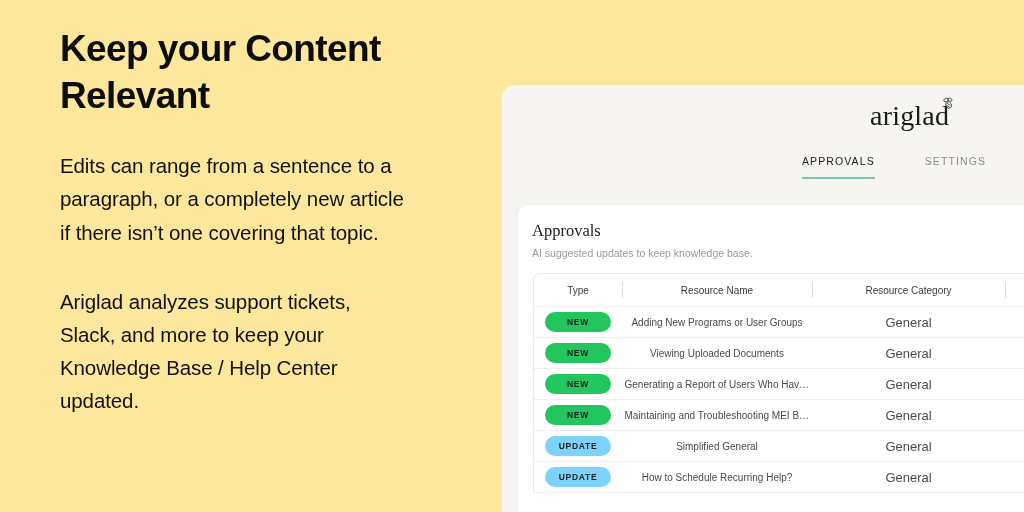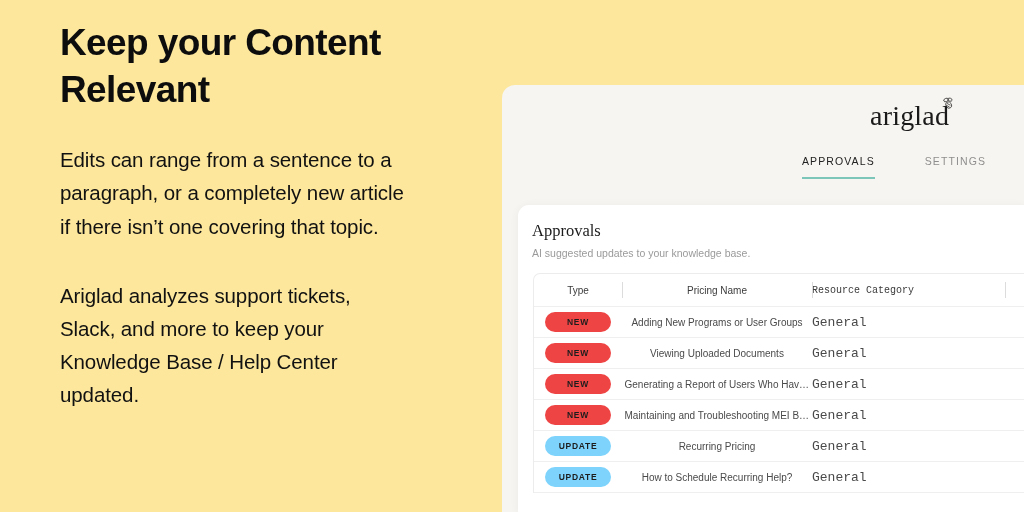--- a/index.html
+++ b/index.html
@@ -16,21 +16,21 @@
   }
 
   
   .left-col {
     position: absolute;
     left: 0; top: 0;
     width: 502px;
     height: 512px;
     background: #fce79c;
     box-sizing: border-box;
-    padding: 20px 40px 0 60px;
+    padding: 26px 40px 0 60px;
     z-index: 3;
   }
   .headline {
     font-family: "Liberation Sans", sans-serif;
     font-size: 37px;
     line-height: 1.26;
     font-weight: bold;
     color: #0d0d0d;
     letter-spacing: -0.6px;
     margin: 0;
@@ -144,21 +144,21 @@
   .trow {
     display: flex;
     align-items: center;
     height: 30px;
     border-bottom: 1px solid #efefef;
     position: relative;
   }
   .trow.head { height: 32px; }
   .c-type  { width: 88px; display: flex; justify-content: center; align-items: flex-start; }
   .c-name  { width: 190px; display: flex; justify-content: center; align-items: center; }
-  .c-cat   { width: 193px; display: flex; align-items: center; font-family: Liberation Mono, monospace; }
+  .c-cat   { width: 193px; display: flex; justify-content: center; align-items: center; }
   .c-end   { flex: 1; }
   .th {
     font-size: 10px;
     color: #3b3b3b;
     white-space: nowrap;
   }
   .divider {
     position: absolute;
     top: 8px;
     width: 1px;
@@ -173,21 +173,21 @@
     display: inline-block;
     font-size: 8.5px;
     font-weight: bold;
     letter-spacing: 0.7px;
     color: #1d1d1d;
     border-radius: 11px;
     padding: 5px 0;
     width: 66px;
     text-align: center;
   }
-  .pill-new    { background: #ef4444; }
+  .pill-new    { background: #22c55e; }
   .pill-update { background: #7dd3fc; }
 
   .cell-text {
     font-size: 10px;
     color: #4a4a4a;
     white-space: nowrap;
     overflow: hidden;
     text-overflow: ellipsis;
     max-width: 185px;
     text-align: right;
@@ -222,29 +222,29 @@
   </svg>
 
   <div class="tabs">
     <div class="tab active">APPROVALS</div>
     <div class="tab">SETTINGS</div>
   </div>
 </div>
 
 <div class="app-card">
   <h2 class="card-title">Approvals</h2>
-  <p class="card-sub">AI suggested updates to your knowledge base.</p>
+  <p class="card-sub">AI suggested updates to keep knowledge base.</p>
 
   <div class="table">
     <div class="trow head">
       <div class="c-type">
           <span class="th">Type</span>
         </div>
       <div class="c-name">
-          <span class="th">Pricing Name</span>
+          <span class="th">Resource Name</span>
         </div>
       <div class="c-cat">
           <span class="th">Resource Category</span>
         </div>
       <div class="c-end"></div>
       <div class="divider d1"></div>
       <div class="divider d2"></div>
       <div class="divider d3"></div>
     </div>
 
@@ -298,21 +298,21 @@
           <span class="cell-cat">General</span>
         </div>
       <div class="c-end"></div>
     </div>
 
     <div class="trow">
       <div class="c-type">
           <span class="pill pill-update">UPDATE</span>
         </div>
       <div class="c-name">
-          <span class="cell-text">Recurring Pricing</span>
+          <span class="cell-text">Simplified General</span>
         </div>
       <div class="c-cat">
           <span class="cell-cat">General</span>
         </div>
       <div class="c-end"></div>
     </div>
 
     <div class="trow">
       <div class="c-type">
           <span class="pill pill-update">UPDATE</span>

